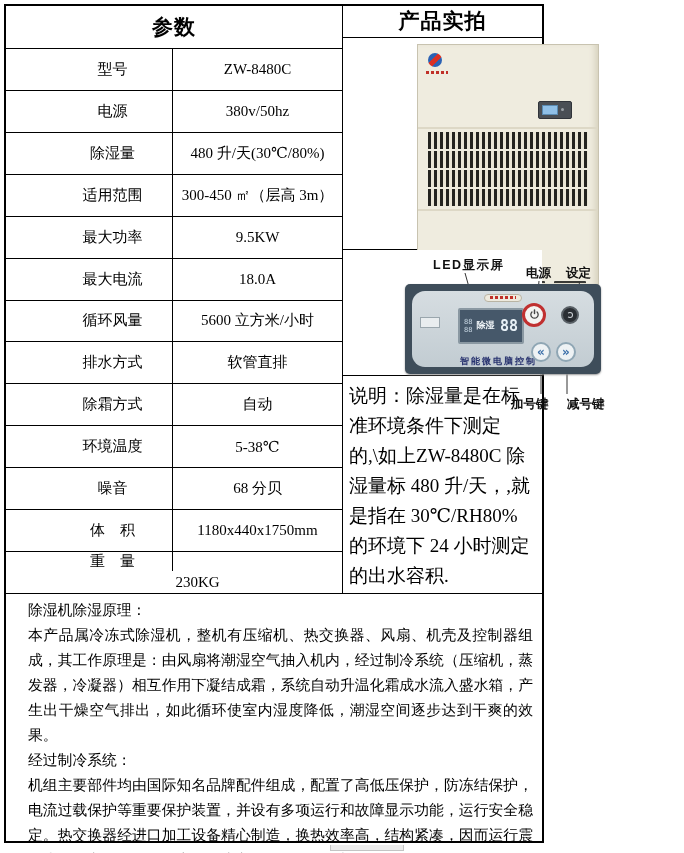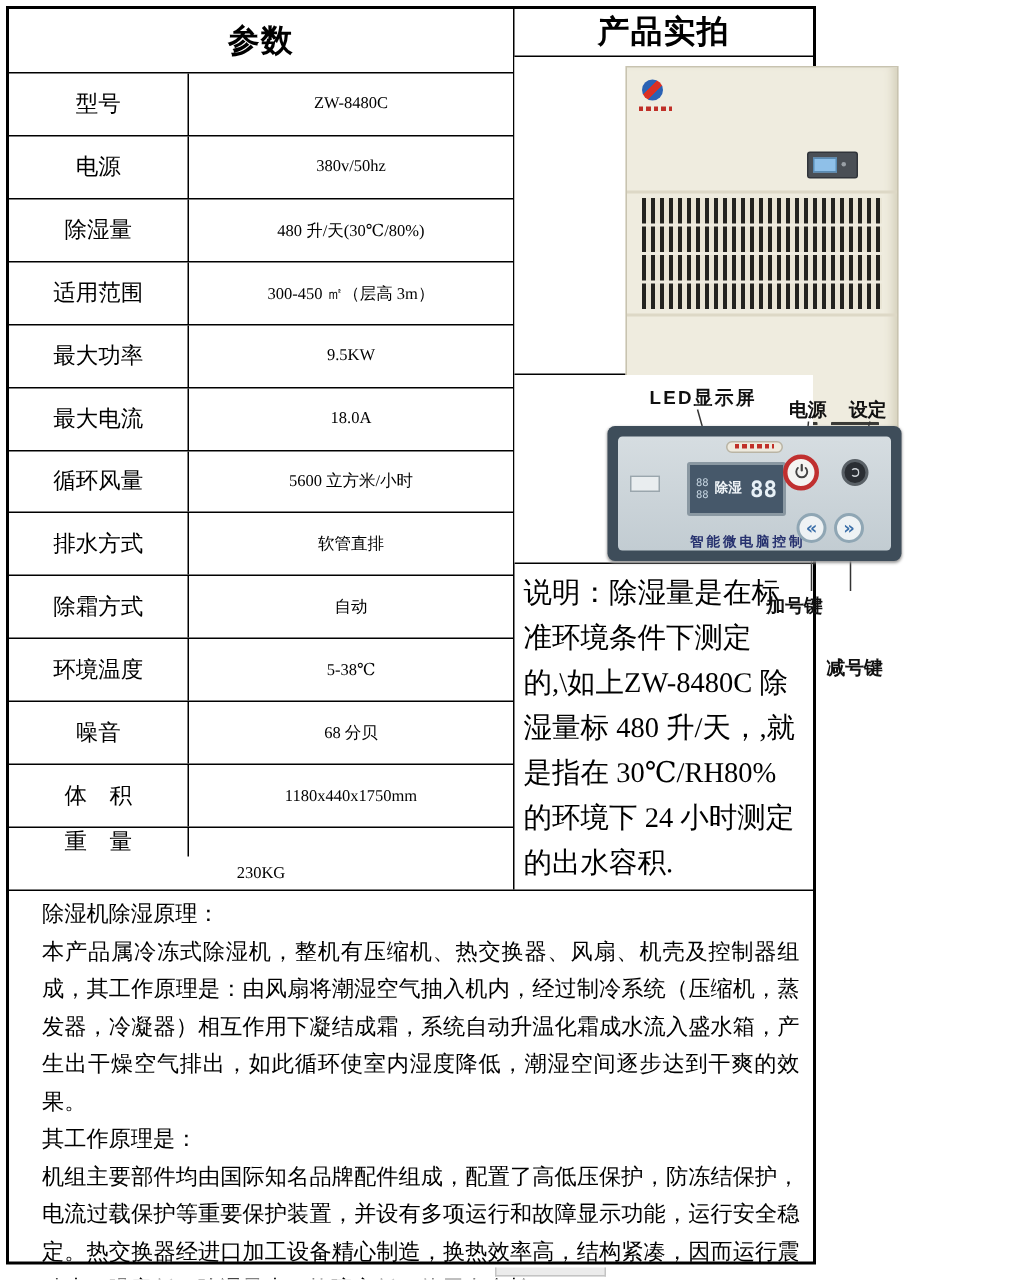--- a/index.html
+++ b/index.html
@@ -14,27 +14,27 @@
   }
   .main { display:flex; height:588px; border-bottom:1px solid #000; }
   .left-col { width:337px; border-right:1px solid #000; display:flex; flex-direction:column; }
   .right-col { flex:1; display:flex; flex-direction:column; position:relative; }
 
   .col-header {
     height:43px; border-bottom:1px solid #000; display:flex; align-items:center; justify-content:center;
     font-size:21px; font-weight:bold; letter-spacing:1px;
   }
   .spec-body { flex:1; display:flex; flex-direction:column; }
-  .spec-row { flex:1; display:flex; border-bottom:1px solid #000; }
+  .spec-row { flex:1; display:flex; border-bottom:1px solid #000;padding-left:47px; }
   .spec-row:last-child { border-bottom:none;flex-direction:column; }
   .spec-label {
     width:120px; border-right:1px solid #000; display:flex; align-items:center; justify-content:center;
     font-size:15px;
   }
-  .spec-value { flex:1; display:flex; align-items:center; justify-content:center; font-size:11px; }
+  .spec-value { flex:1; display:flex; align-items:center; justify-content:center; font-size:15px; }
 
   
   .photo-cell { height:292px; border-bottom:1px solid #000; position:relative; background:#fff; }
   .cabinet {
     position:absolute; left:74px; top:6px; width:182px; height:268px;
     background:#efecdf; border:1px solid #c8c3b0; box-shadow:inset -6px 0 6px -3px #d6d1bd;
     display:flex; flex-direction:column;
   }
   .cab-top { height:84px; border-bottom:2px solid #ddd8c6; position:relative; }
   .logo-mark {
@@ -64,30 +64,30 @@
   
   .panel-cell { height:173px; border-bottom:1px solid #000; position:relative; background:#fff; }
   .callout {
     position:absolute; font-family:"Liberation Sans","DejaVu Sans",sans-serif;
     font-weight:bold; font-size:12.5px; color:#111; white-space:nowrap;
   }
   .callout-led { left:90px; top:7px; letter-spacing:1.5px; }
   .callout-power { left:183px; top:15px; }
   .callout-set { left:223px; top:15px; }
   .callout-plus { left:168px; top:146px; }
-  .callout-minus { left:208px; top:146px;margin-top:41px; }
+  .callout-minus { left:224px; top:146px; }
   .panel-lines { position:absolute; left:0; top:0; pointer-events:none; }
 
   .panel {
     position:absolute; left:62px; top:34px; width:196px; height:90px;
     background:#3e4d5a; border-radius:5px; box-shadow:0 1px 2px #999;
   }
   .panel-face {
     position:absolute; left:7px; top:7px; right:7px; bottom:7px;
-    background:linear-gradient(#d6dde1,#c2ccd2); border-radius:3px;
+    background:linear-gradient(#d6dde1,#c2ccd2); border-radius:13px;
   }
   .panel-pill {
     position:absolute; top:3px; left:50%; transform:translateX(-50%); width:38px; height:8px;
     background:#eeeade; border:1px solid #b9b4a4; border-radius:4px;
     display:flex; align-items:center; justify-content:center;
   }
   .panel-pill-marks { width:26px; height:3px; background:repeating-linear-gradient(90deg,#c03028 0 3px,transparent 3px 5px); }
   .panel-logo { position:absolute; left:8px; top:26px; width:20px; height:11px; background:#e9edef; border:1px solid #9aa6ad; }
   .lcd {
     position:absolute; left:46px; top:17px; width:66px; height:36px;
@@ -262,19 +262,19 @@
           </div>
         </div>
 
         <div class="note-cell">说明：除湿量是在标准环境条件下测定的,\如上ZW-8480C 除湿量标 480 升/天，,就是指在 30℃/RH80%的环境下 24 小时测定的出水容积.</div>
       </div>
     </div>
 
     <div class="bottom-section">
       <p>除湿机除湿原理：</p>
       <p>本产品属冷冻式除湿机，整机有压缩机、热交换器、风扇、机壳及控制器组成，其工作原理是：由风扇将潮湿空气抽入机内，经过制冷系统（压缩机，蒸发器，冷凝器）相互作用下凝结成霜，系统自动升温化霜成水流入盛水箱，产生出干燥空气排出，如此循环使室内湿度降低，潮湿空间逐步达到干爽的效果。</p>
-      <p>其工作原理是：</p>
+      <p>经过制冷系统：</p>
       <p>机组主要部件均由国际知名品牌配件组成，配置了高低压保护，防冻结保护，电流过载保护等重要保护装置，并设有多项运行和故障显示功能，运行安全稳定。热交换器经进口加工设备精心制造，换热效率高，结构紧凑，因而运行震动小，噪音低，除湿量大，故障率低，使用寿命长。</p>
     </div>
   </div>
 
   <div class="sliver"></div>
 </div>
 
 </body></html>

